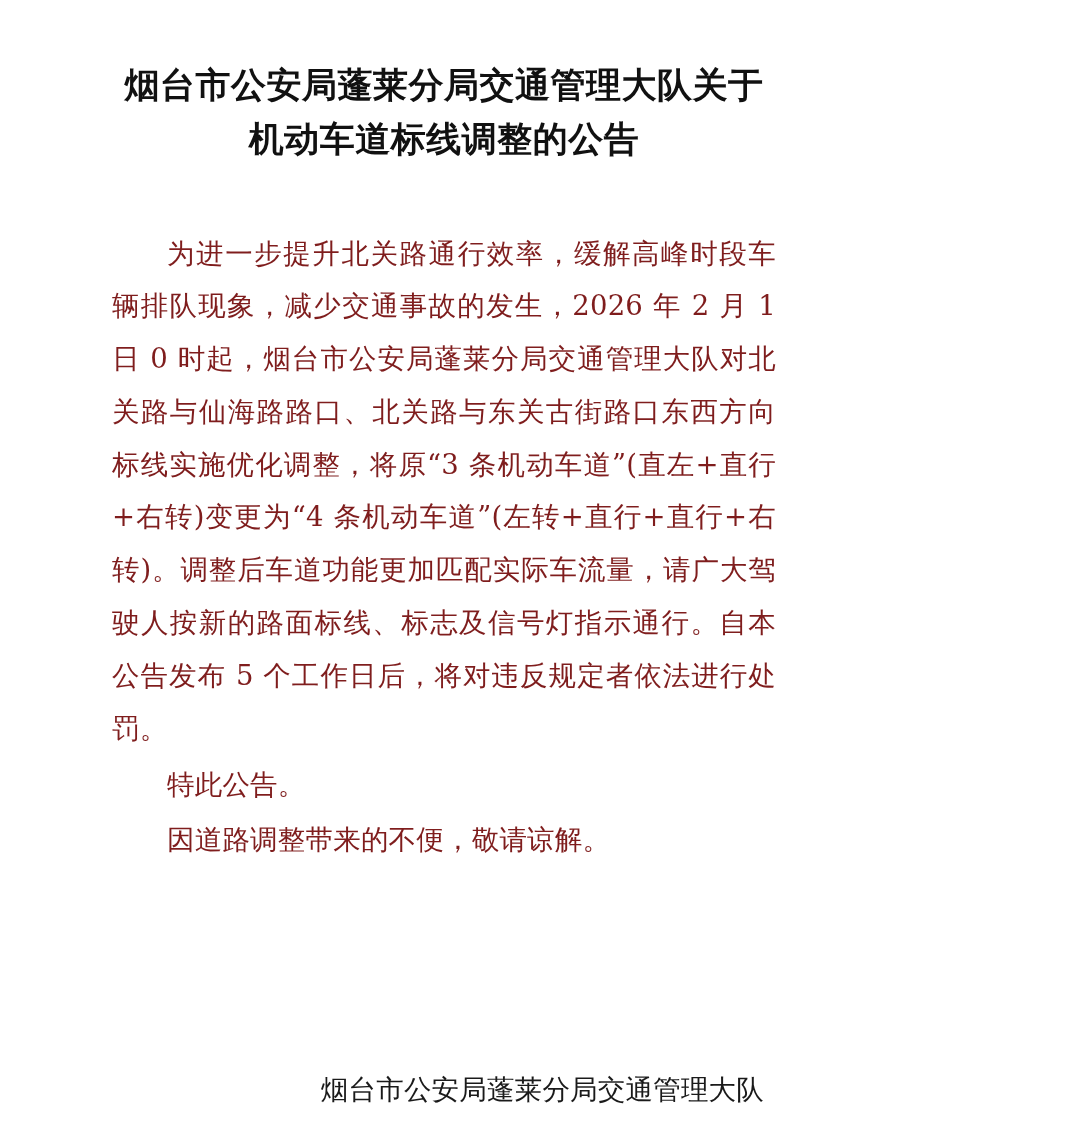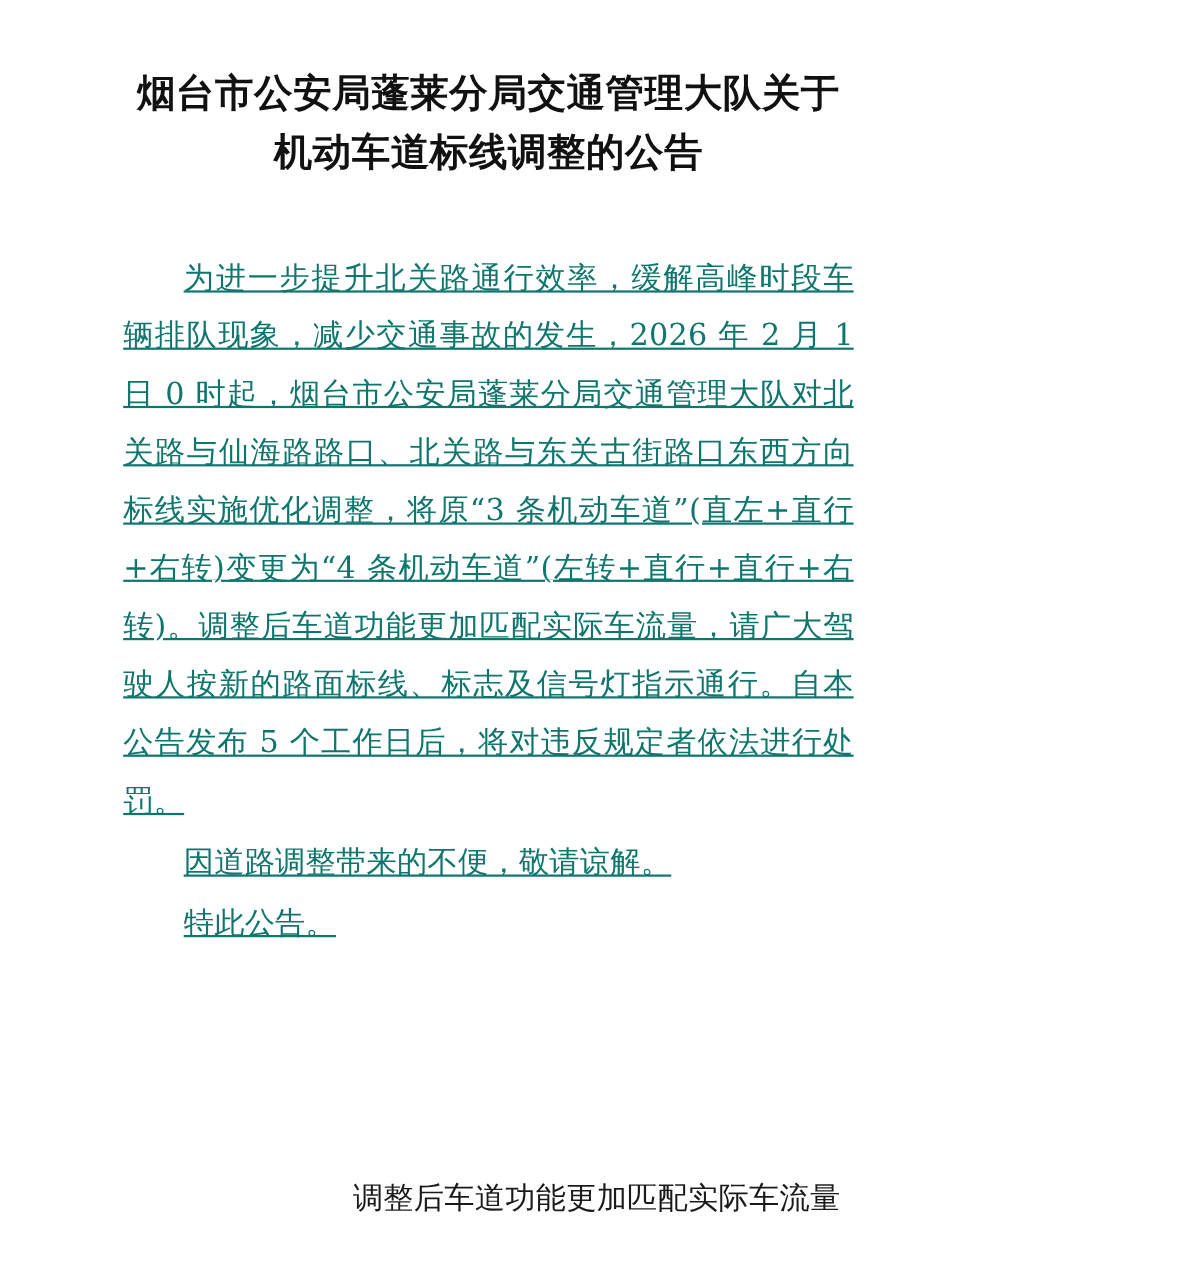--- a/index.html
+++ b/index.html
@@ -37,22 +37,21 @@
     margin-top: 60px;
   }
   .para {
     font-size: 27.5px;
     line-height: 1.92;
     text-align: justify;
     text-justify: inter-ideograph;
     letter-spacing: 0.2px;
     margin: 0 0 2px 0;
     text-indent: 2em;
-    color: #0f766e;
-    text-decoration: underline;
+    color: #7f1d1d;
   }
   .para.first {
     margin-bottom: 4px;
   }
   .para.short {
     text-align: left;
   }
   .signature {
     margin-top: 196px;
     text-align: right;
@@ -74,21 +73,21 @@
 </style>
 </head>
 <body>
 
 <div class="page">
 
   <h1 class="doc-title">烟台市公安局蓬莱分局交通管理大队关于机动车道标线调整的公告</h1>
 
   <div class="body-block">
     <p class="para first">为进一步提升北关路通行效率，缓解高峰时段车辆排队现象，减少交通事故的发生，2026 年 2 月 1 日 0 时起，烟台市公安局蓬莱分局交通管理大队对北关路与仙海路路口、北关路与东关古街路口东西方向标线实施优化调整，将原“3 条机动车道”(直左+直行+右转)变更为“4 条机动车道”(左转+直行+直行+右转)。调整后车道功能更加匹配实际车流量，请广大驾驶人按新的路面标线、标志及信号灯指示通行。自本公告发布 5 个工作日后，将对违反规定者依法进行处罚。</p>
+    <p class="para short">特此公告。</p>
     <p class="para short">因道路调整带来的不便，敬请谅解。</p>
-    <p class="para short">特此公告。</p>
   </div>
 
   <div class="signature">
-    <div class="sig-line">调整后车道功能更加匹配实际车流量</div>
+    <div class="sig-line">烟台市公安局蓬莱分局交通管理大队</div>
   </div>
 
 </div>
 
 </body></html>

